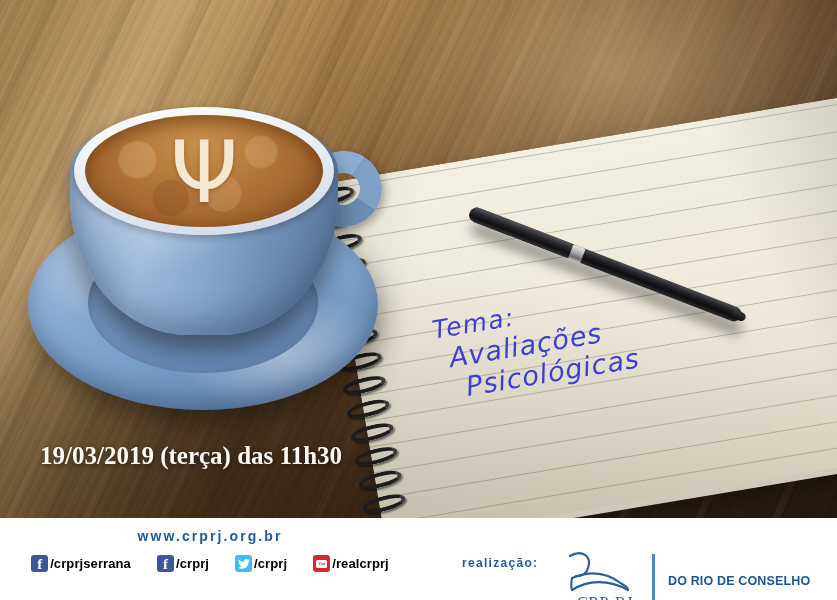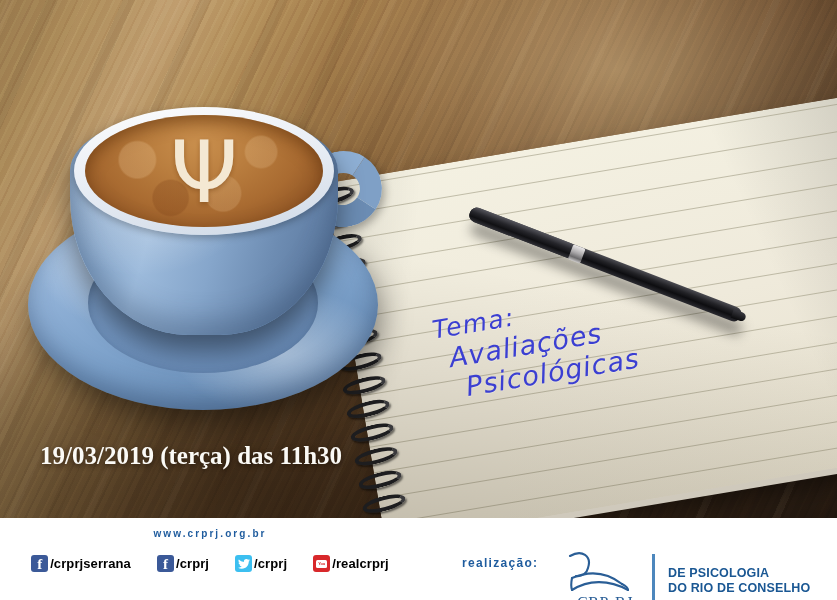--- a/index.html
+++ b/index.html
@@ -223,21 +223,21 @@
     margin-top:12px;
   }
 
   
   .footer {
     position:absolute; left:0; top:518px; width:837px; height:82px; background:#ffffff;
   }
   .footer-left { position:absolute; left:0; top:0; width:440px; height:82px; }
   .site-url {
     position:absolute; left:0; top:10px; width:420px; text-align:center;
-    font-size:10px; font-weight:700; color:#1f5c9e; letter-spacing:2.1px;
+    font-size:14px; font-weight:700; color:#1f5c9e; letter-spacing:2.1px;
   }
   .socials {
     position:absolute; left:0; top:37px; width:420px;
     display:flex; justify-content:center; align-items:center; gap:26px;
   }
   .social { display:flex; align-items:center; gap:2px; }
   .sicon {
     width:17px; height:17px; border-radius:3px; position:relative; flex:0 0 auto;
     display:flex; align-items:center; justify-content:center;
   }
@@ -394,20 +394,19 @@
             <path d="M12 40 C28 30, 48 29, 68 40" fill="none" stroke="#2a5e96" stroke-width="2.1" stroke-linecap="round"></path>
             <path d="M12 28 C11 33, 11 37, 12 40" fill="none" stroke="#2a5e96" stroke-width="2.1" stroke-linecap="round"></path>
             <path d="M62 34 C66 36, 68 38, 68 40" fill="none" stroke="#2a5e96" stroke-width="2.1" stroke-linecap="round"></path>
           </svg>
           <div class="logo-text-crp">CRP·RJ</div>
         </div>
 
         <div class="logo-divider"></div>
 
         <div class="org-name">
-          <div>DE PSICOLOGIA</div>
           <div>DO RIO DE CONSELHO</div>
         </div>
       </div>
     </div>
 
   </div>
 </div>
 
 </body></html>

